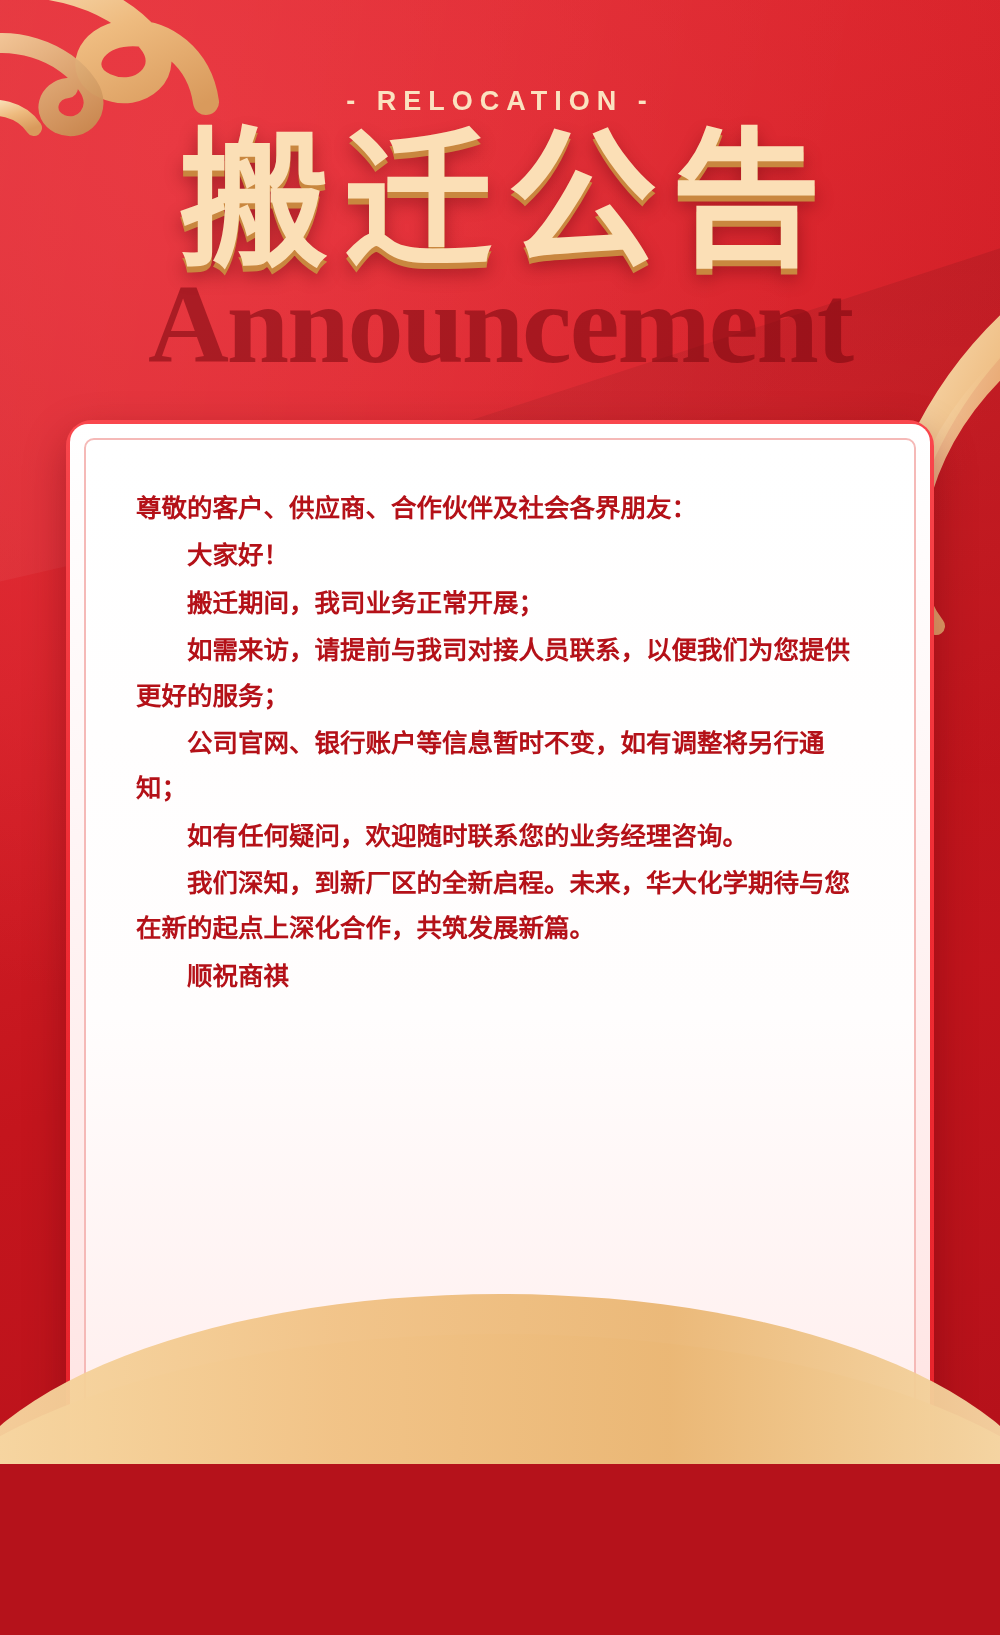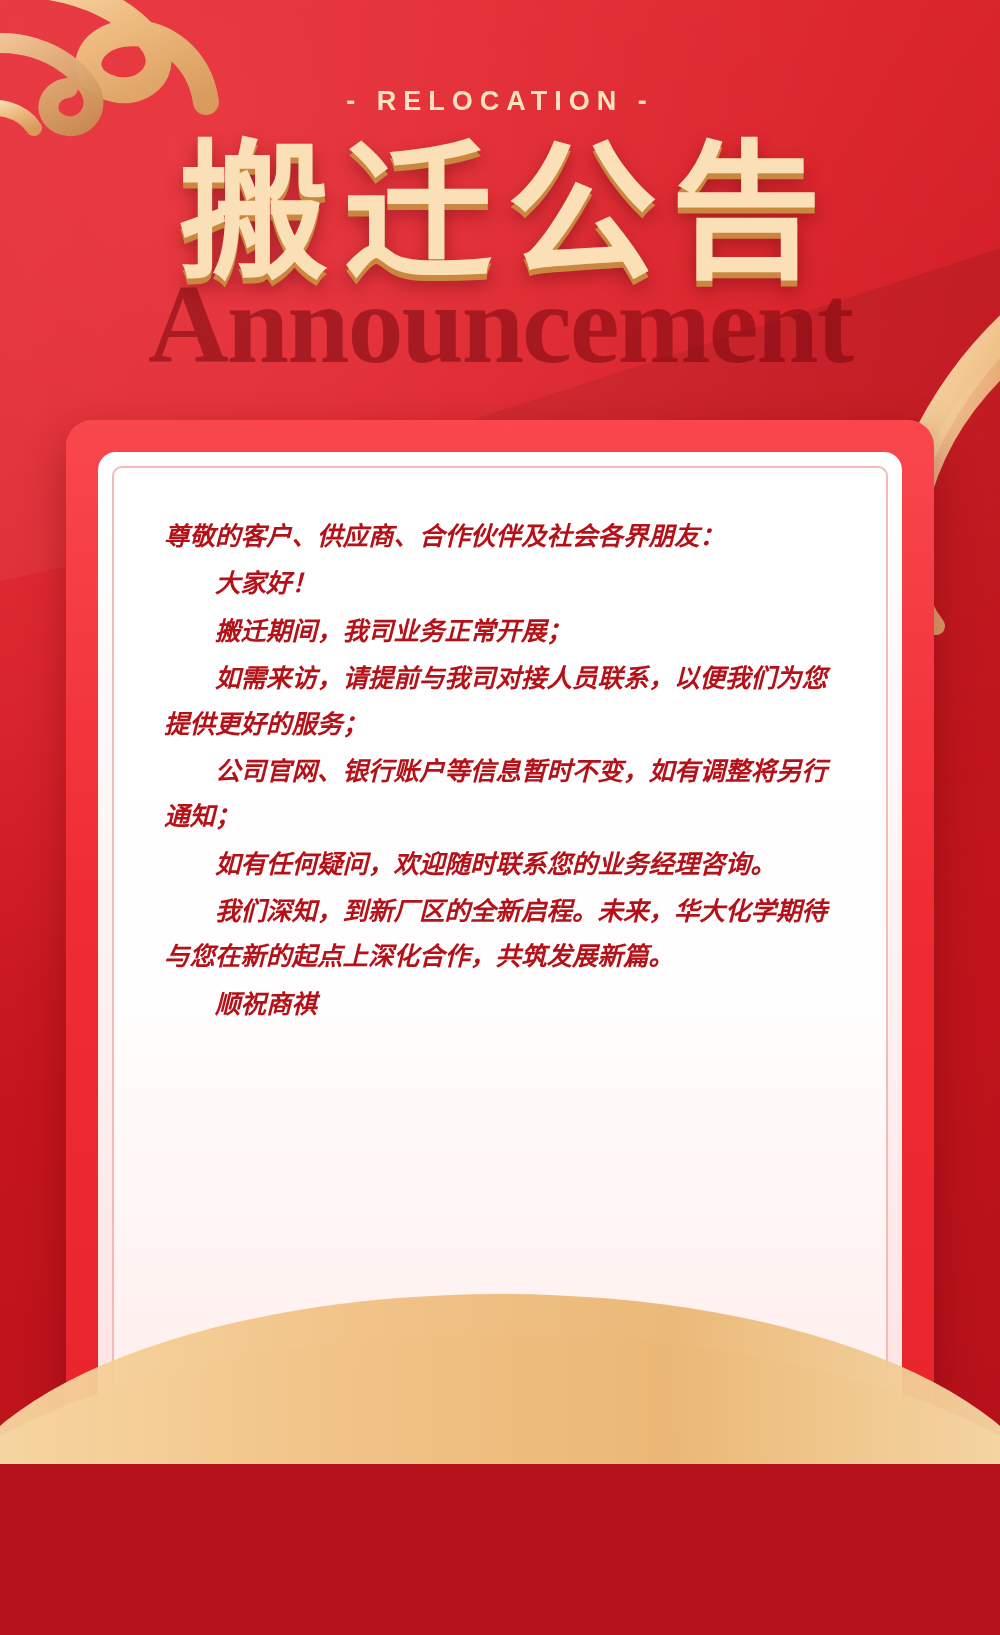--- a/index.html
+++ b/index.html
@@ -96,38 +96,37 @@
     top: 135px;
     left: 0;
     width: 100%;
     text-align: center;
     font-size: 150px;
     line-height: 1.05;
     font-weight: 700;
     color: #fbdfb6;
     letter-spacing: 14px;
     text-indent: 14px;
-    font-family: Liberation Sans, sans-serif;
+    font-family: Liberation Mono, monospace;
     text-shadow:
       0 6px 0 #c9873f,
       0 10px 18px rgba(90, 5, 10, 0.45);
   }
 
   
   .card-outer {
     position: absolute;
     left: 66px;
     top: 420px;
     width: 868px;
     height: 1090px;
     border-radius: 26px;
     background: linear-gradient(180deg, #f9474d 0%, #ef2b33 45%, #e7232b 100%);
     box-shadow: 0 16px 40px rgba(95, 6, 10, 0.38);
-    padding: 32px;
-    font-style: italic;
+    padding: 4px;
   }
   .card-mid {
     width: 100%;
     height: 100%;
     border-radius: 18px;
     background: linear-gradient(180deg, #ffffff 0%, #fff6f6 35%, #ffe2e1 100%);
     padding: 14px;
   }
   .card-inner {
     width: 100%;

